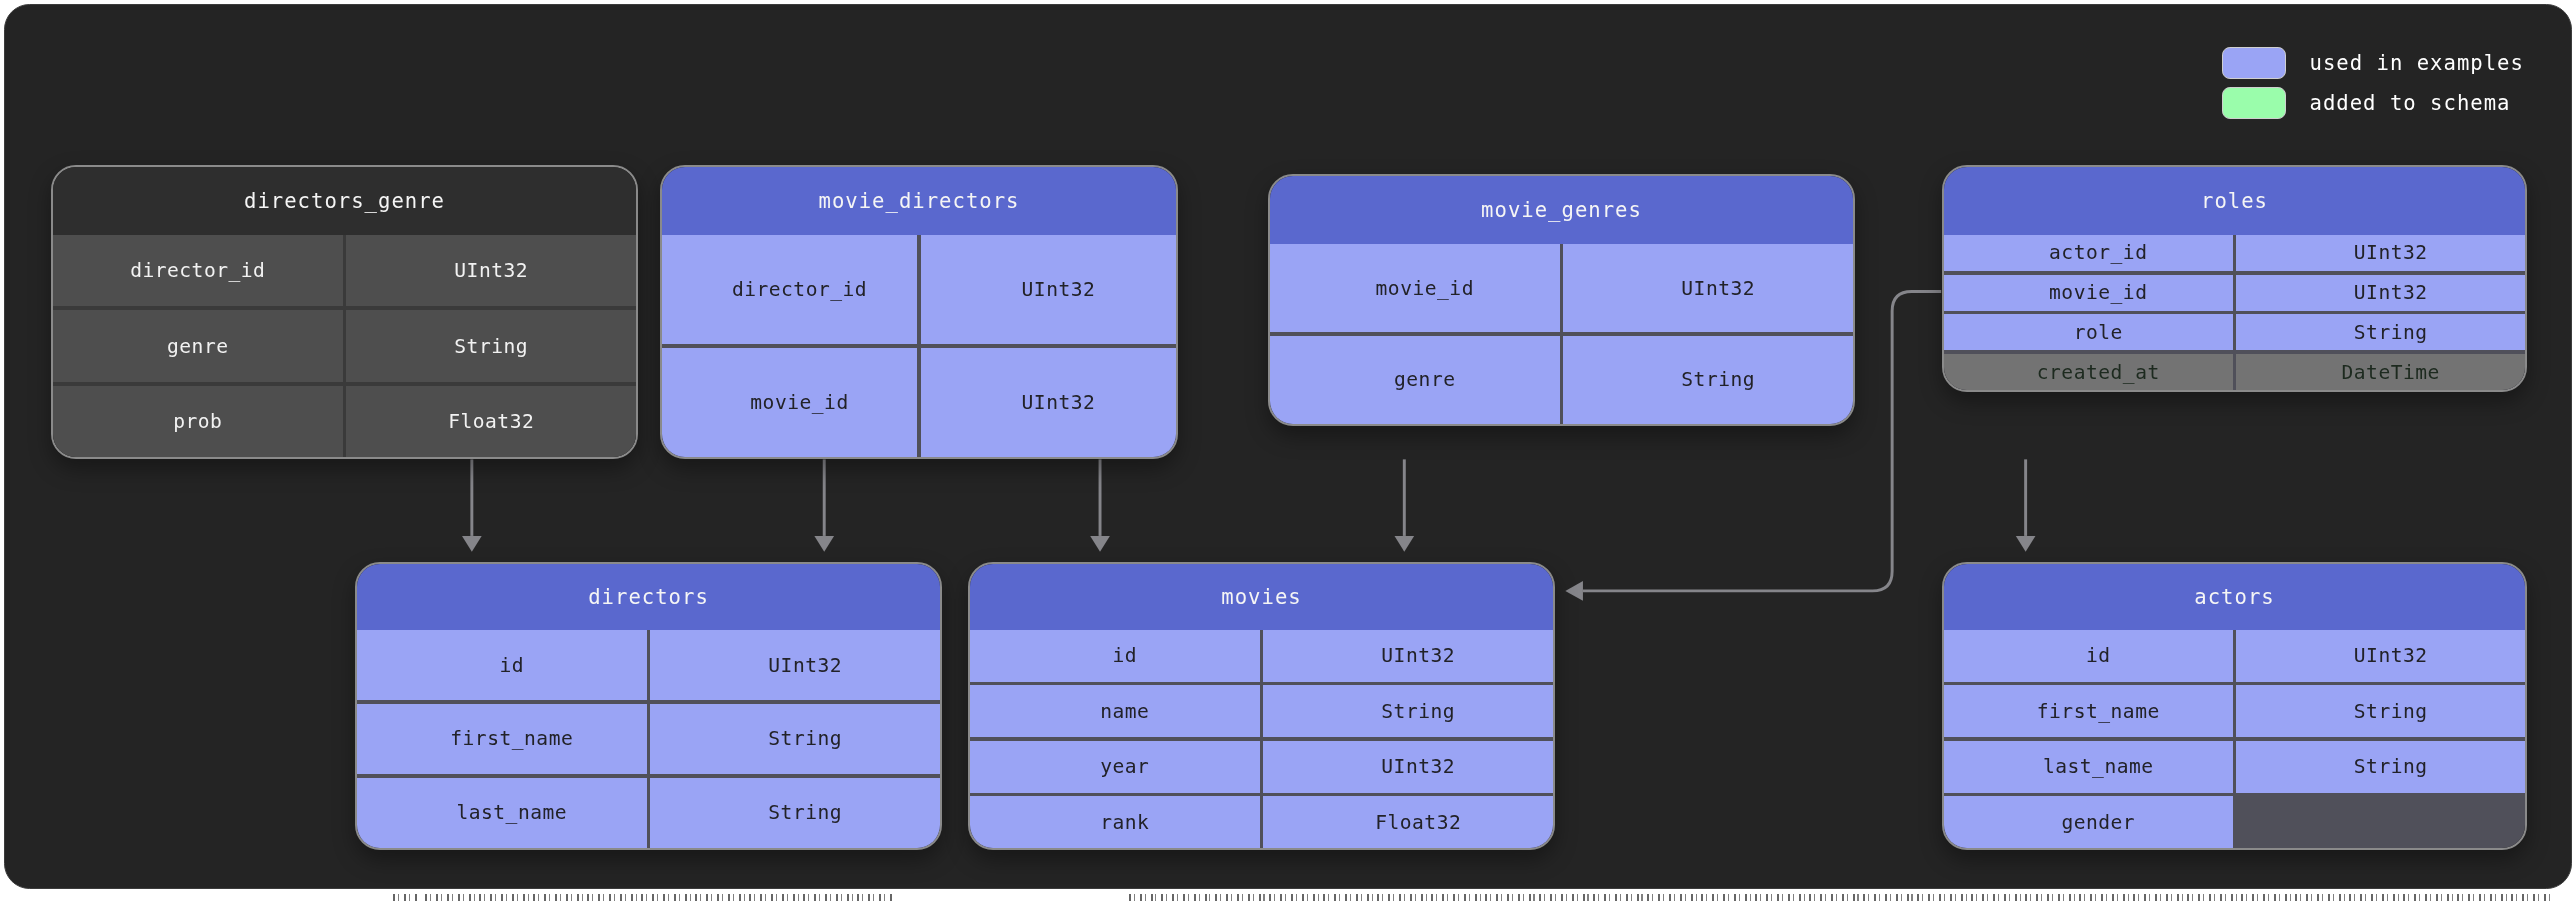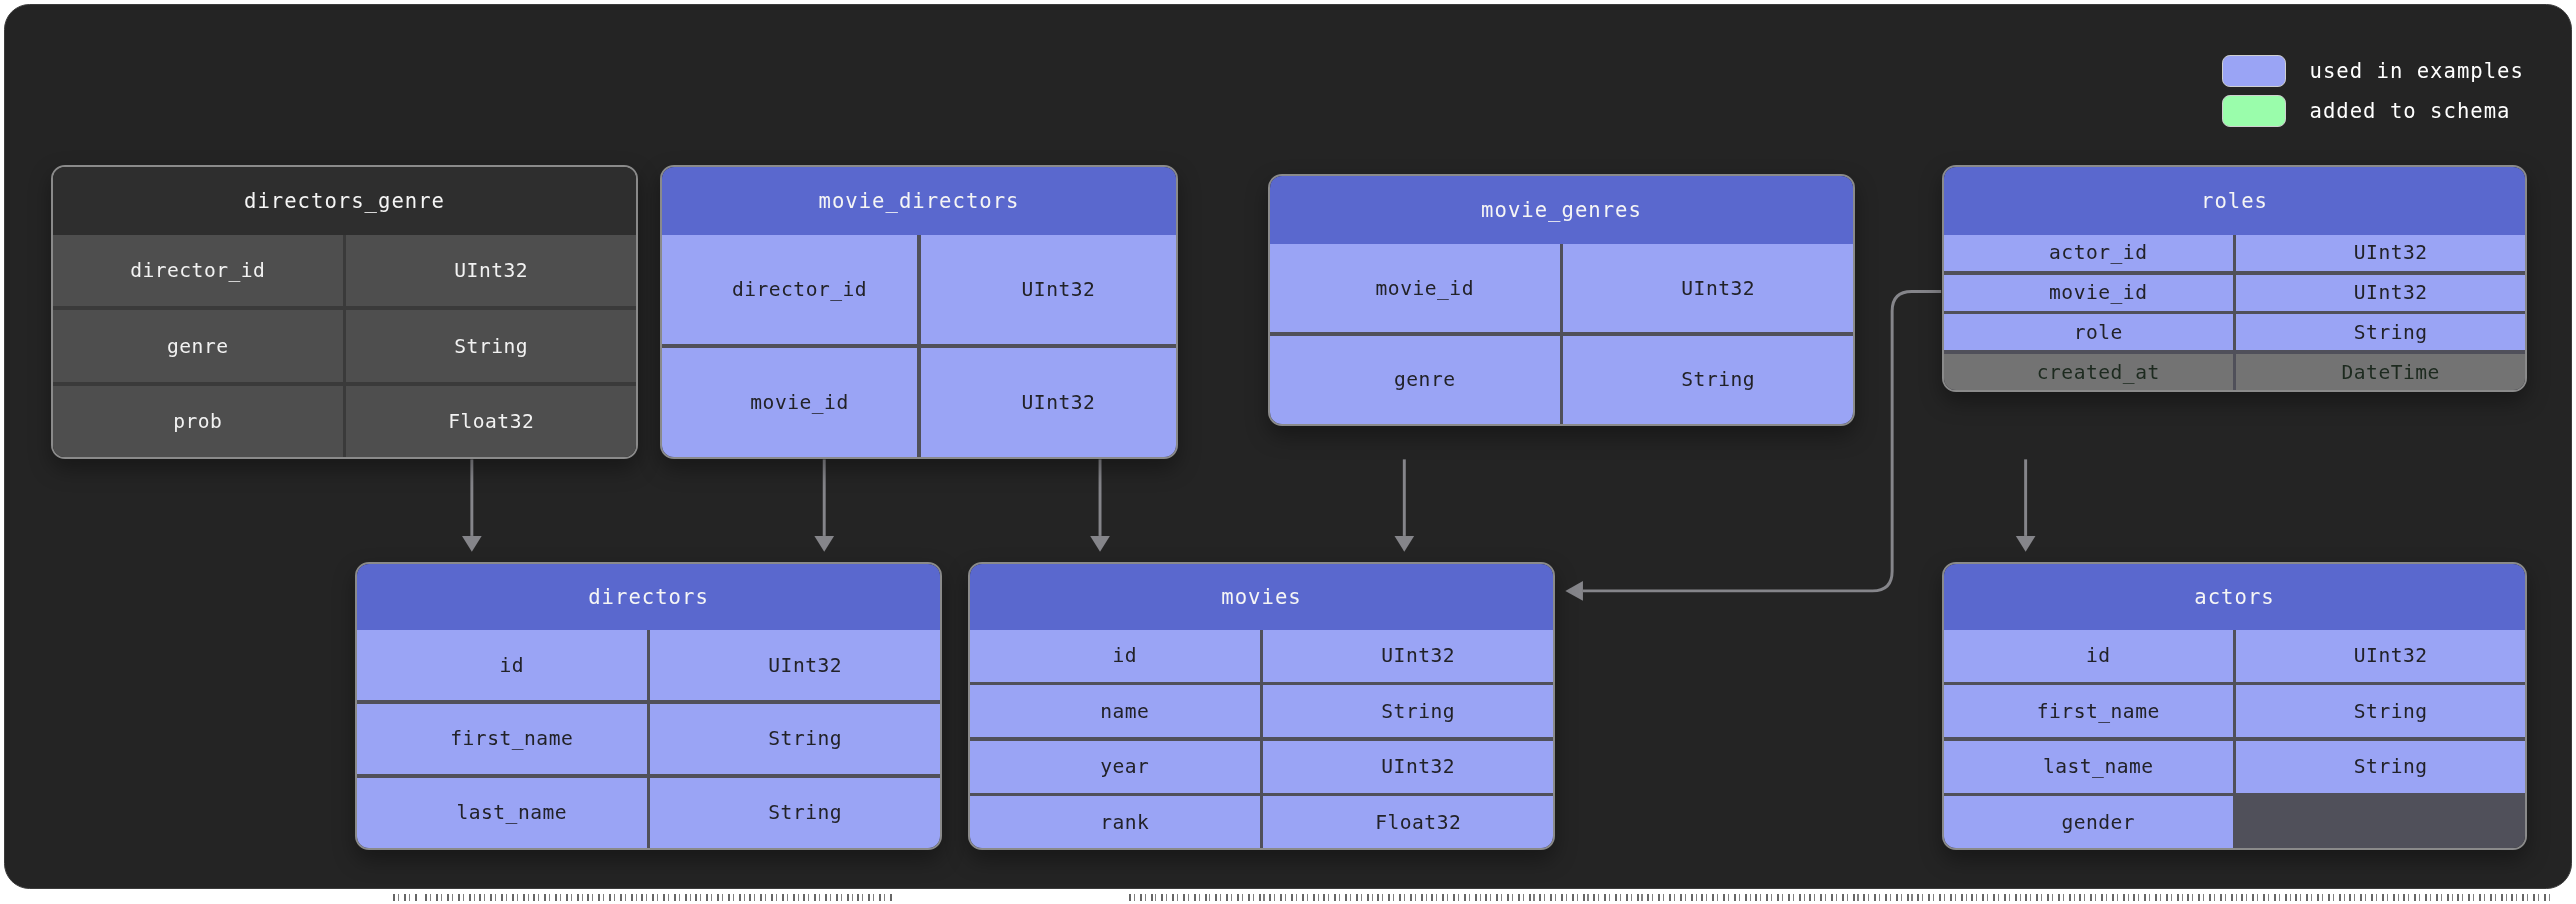--- a/index.html
+++ b/index.html
@@ -6,30 +6,30 @@
   body{
     width:2576px;height:904px;position:relative;overflow:hidden;
     background:#ffffff;
     font-family:"DejaVu Sans Mono","Liberation Mono",monospace;
   }
   #panel{
     position:absolute;left:3.9px;top:3.9px;width:2566px;height:883px;
     background:#242424;border:1px solid #3c3c3c;border-radius:25.5px;
   }
   
-  .legend{position:absolute;right:47px;top:42px;display:flex;flex-direction:column;gap:7.9px;margin-top:8px;}
+  .legend{position:absolute;right:47px;top:42px;display:flex;flex-direction:column;gap:7.9px;}
   .legend-row{display:flex;align-items:center;gap:23.6px;height:32px;}
   .swatch{width:64px;height:32px;border-radius:7.9px;border:1px solid #cfcfcf;box-sizing:border-box;}
   .swatch.blue{background:#9aa4f5;}
   .swatch.green{background:#9afdab;}
   .legend-label{color:#ffffff;font-size:20.6px;letter-spacing:1px;white-space:nowrap;}
   
   .tbl{
     position:absolute;box-sizing:border-box;display:flex;flex-direction:column;
-    border-radius:14px;overflow:hidden;border:2px solid #8a8a8a;
+    border-radius:25px;overflow:hidden;border:2px solid #8a8a8a;
     box-shadow:0 9.8px 21.6px rgba(0,0,0,.35);
   }
   .tbl .th{
     flex:0 0 auto;display:flex;align-items:center;justify-content:center;
     color:#f5f5f5;font-size:20.6px;letter-spacing:1px;
   }
   .tbl .tb{flex:1 1 auto;display:grid;grid-template-columns:1fr 1fr;gap:3.9px;}
   .tbl .cell{display:flex;align-items:center;justify-content:center;font-size:19.6px;letter-spacing:0.5px;}
   
   .tbl.blue .th{background:#5a68ce;}

